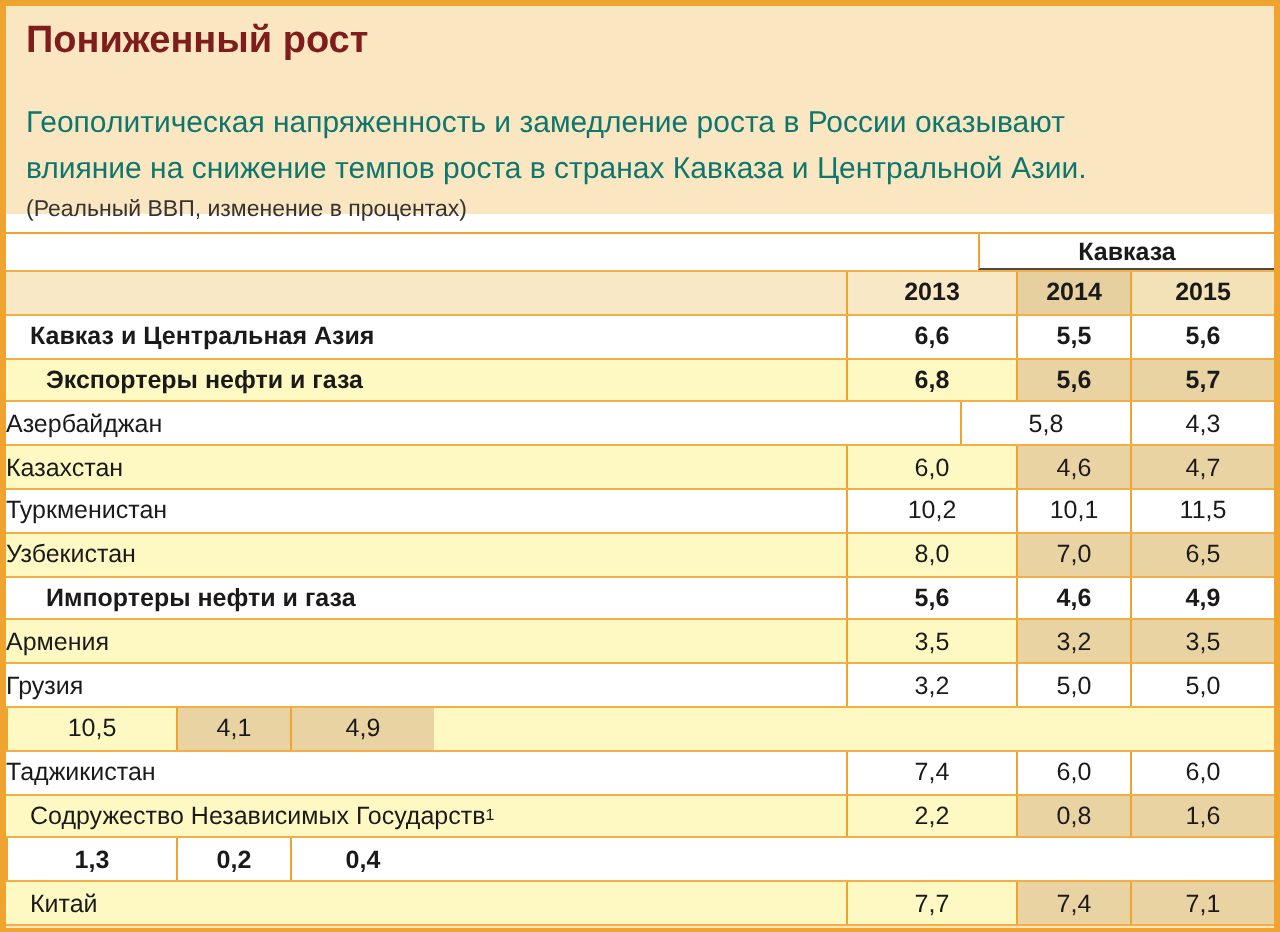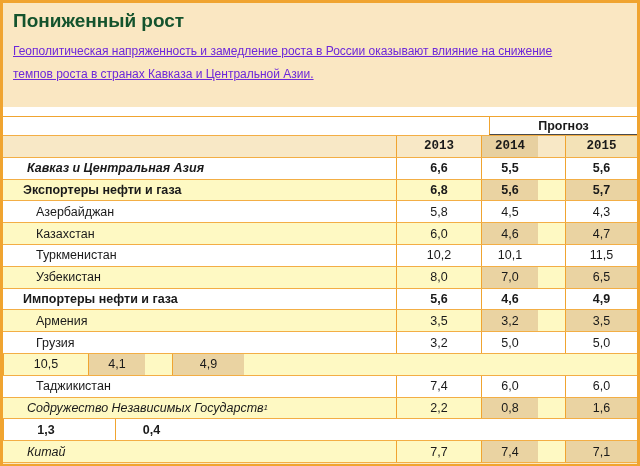--- a/index.html
+++ b/index.html
@@ -11,74 +11,75 @@
     background:#fff;
     font-family:"Liberation Sans", sans-serif;
     color:#1a1a1a;
     overflow:hidden;
   }
   .title-block {
     background:#FAE7C2;
     padding:7px 10px 8px 10px;
     height:104px;
   }
-  .title { font-size:19px; font-weight:bold; color:#14532d; margin-bottom:8px; }
-  .subtitle { font-size:12px; line-height:23px; color:#6d28d9; max-width:548px;text-decoration:underline; }
+  .title { font-size:19px; font-weight:bold; color:#7f1d1d; margin-bottom:18px; }
+  .subtitle { font-size:15px; line-height:23px; color:#0f766e; max-width:548px; }
   .note { font-size:11.5px; color:#333; margin-top:3px; }
   .gap { height:9px; background:#fff; }
 
   .table { border-top:1px solid #F0A430; }
   .row { display:flex; height:21.8px; border-bottom:1px solid #F3AE45; }
   .cell { display:flex; align-items:center; font-size:12.5px; }
   .label { flex:1 1 auto; }
   .num { width:85px; justify-content:center; border-left:1px solid #F0A430; }
   .c14 { width:57px; }
-  .c15 { width:72px;margin-left:27px; }
+  .c15 { width:72px; }
   .b .cell { font-weight:bold; }
-  .ind1 { padding-left:24px;font-style:italic; }
+  .ind1 { padding-left:12px; }
   .ind2 { padding-left:20px; }
-  .ind3 { padding-left:33px; }
+  .ind3 { }
 
   .r-white { background:#FFFFFF; }
   .r-tan { background:#fef9c3; }
   .r-tan .c14, .r-tan .c15 { background:#EAD3A2; }
 
   .forecast-row { height:19px; border-bottom:1px solid #F3AE45; background:#fff; }
   .forecast-cell {
     width:148px; justify-content:center;
     border-left:1px solid #F0A430;
     border-bottom:1.5px solid #4a4a4a;
     font-weight:bold; font-size:12.5px;
   }
   .year-row { background:#F8E8C6; }
-  .year-row .cell { font-weight:bold;font-family:Liberation Mono, monospace; }
+  .year-row .cell { font-weight:bold; }
   .year-row .c14 { background:#E7D0A0; }
   .year-row .c15 { background:#F3E2B7; }
 
   sup { font-size:8px; line-height:0; }
   .bottom-strip { height:6px; background:#FAE7C2; }
 </style>
 </head>
 <body>
 
 <div class="frame">
 
   <div class="title-block">
     <div class="title">Пониженный рост</div>
     <div class="subtitle">Геополитическая напряженность и замедление роста в России оказывают влияние на снижение темпов роста в странах Кавказа и Центральной Азии.</div>
+    <div class="note">(Реальный ВВП, изменение в процентах)</div>
   </div>
 
   <div class="gap"></div>
 
   <div class="table">
 
     <div class="row forecast-row">
       <div class="cell label"></div>
       <div class="cell num" style="border-left:none"></div>
-      <div class="cell forecast-cell">Прогноз</div>
+      <div class="cell forecast-cell">Кавказа</div>
     </div>
 
     <div class="row year-row">
       <div class="cell label"></div>
       <div class="cell num c13">2013</div>
       <div class="cell num c14">2014</div>
       <div class="cell num c15">2015</div>
     </div>
 
     <div class="row r-white b">
@@ -91,21 +92,20 @@
     <div class="row r-tan b">
       <div class="cell label ind2">Экспортеры нефти и газа</div>
       <div class="cell num c13">6,8</div>
       <div class="cell num c14">5,6</div>
       <div class="cell num c15">5,7</div>
     </div>
 
     <div class="row r-white">
       <div class="cell label ind3">Азербайджан</div>
       <div class="cell num c13">5,8</div>
-      <div class="cell num c14">4,5</div>
       <div class="cell num c15">4,3</div>
     </div>
 
     <div class="row r-tan">
       <div class="cell label ind3">Казахстан</div>
       <div class="cell num c13">6,0</div>
       <div class="cell num c14">4,6</div>
       <div class="cell num c15">4,7</div>
     </div>
 
@@ -162,20 +162,21 @@
           <span>Содружество Независимых Государств</span>
           <sup>1</sup>
         </div>
       <div class="cell num c13">2,2</div>
       <div class="cell num c14">0,8</div>
       <div class="cell num c15">1,6</div>
     </div>
 
     <div class="row r-white b">
       <div class="cell num c13">1,3</div>
+      <div class="cell num c14">0,2</div>
       <div class="cell num c15">0,4</div>
     </div>
 
     <div class="row r-tan">
       <div class="cell label ind1">Китай</div>
       <div class="cell num c13">7,7</div>
       <div class="cell num c14">7,4</div>
       <div class="cell num c15">7,1</div>
     </div>
 

